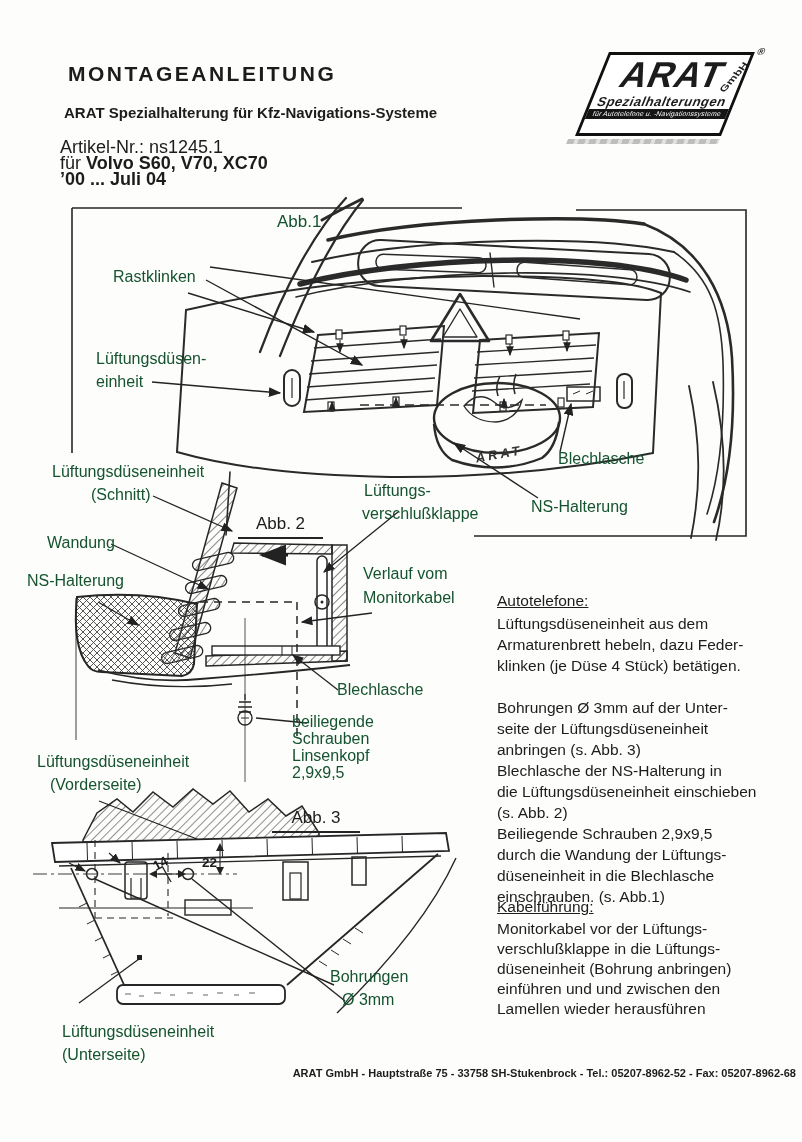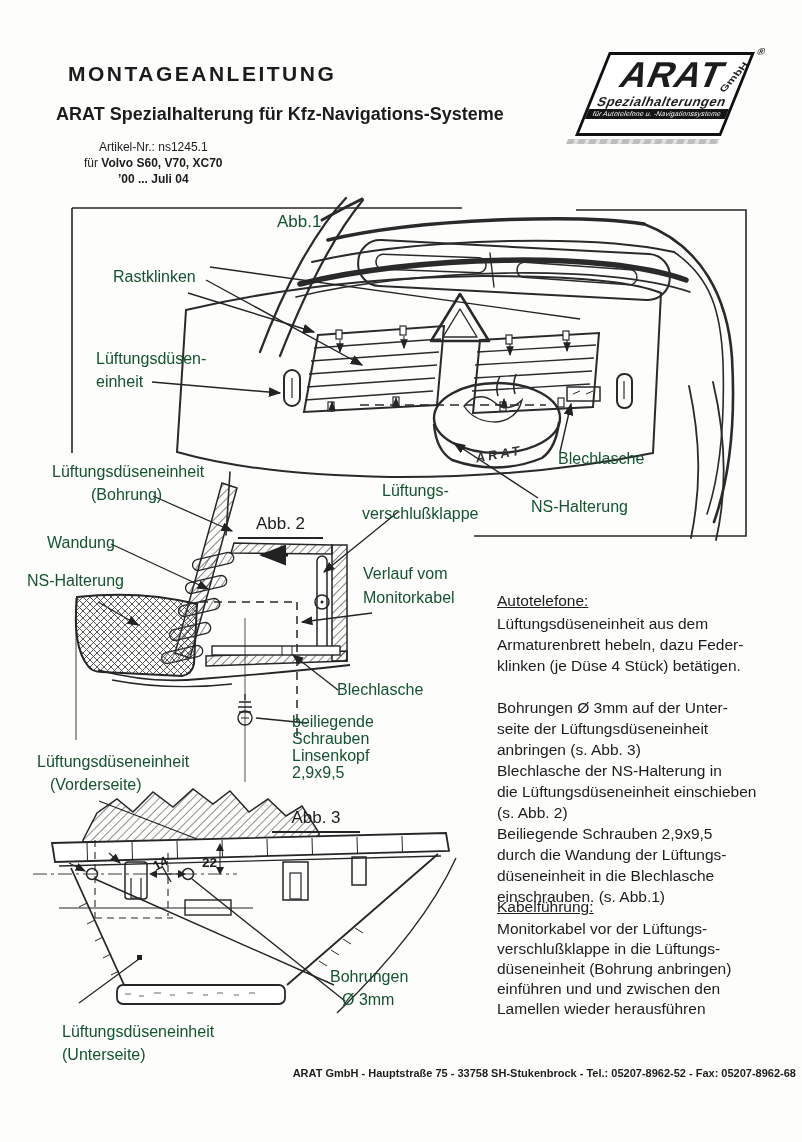--- a/index.html
+++ b/index.html
@@ -7,22 +7,22 @@
     position:relative;width:802px;height:1142px;margin:0 auto;
     background:#fdfdfc;overflow:hidden;
     font-family:"Liberation Sans",sans-serif;color:#1c1c1c;
   }
   .abs{position:absolute;}
   .lbl{position:absolute;font-size:16px;line-height:22px;white-space:nowrap;color:#14532d;}
   .pre{white-space:pre-line;}
   .caption{position:absolute;font-size:17px;text-align:center;border-bottom:2px solid #242424;padding-bottom:3px;}
   
   .title{position:absolute;left:68px;top:62px;font-size:21px;font-weight:700;letter-spacing:2.5px;}
-  .subtitle{position:absolute;left:56px;top:104px;font-size:18px;font-weight:700;}
-  .article{position:absolute;left:84px;top:139px;font-size:12px;line-height:16px;text-align:center;}
+  .subtitle{position:absolute;left:64px;top:104px;font-size:15px;font-weight:700;}
+  .article{position:absolute;left:60px;top:139px;font-size:18px;line-height:16px;}
   .article b{font-weight:700;}
   
   .logo-skew{position:absolute;left:575px;top:52px;width:140px;height:78px;
     border:3px solid #101010;background:#fff;transform:skewX(-22deg);transform-origin:0 100%;}
   .logo-brand{font-size:36px;font-weight:700;line-height:38px;text-align:center;margin-top:1px;letter-spacing:1px;}
   .logo-reg{position:absolute;right:-13px;top:-9px;font-size:10px;font-weight:700;}
   .logo-gmbh{position:absolute;right:-7px;top:16px;font-size:10.5px;font-weight:700;transform:rotate(-65deg);}
   .logo-line1{font-size:13px;font-weight:700;text-align:center;letter-spacing:.5px;line-height:15px;}
   .logo-bar{background:#151515;color:#fff;font-size:6.8px;text-align:center;line-height:10px;letter-spacing:.2px;}
   .logo-smudge{position:absolute;left:567px;top:139px;width:152px;height:5px;opacity:.55;
@@ -228,23 +228,23 @@
       <path d="M318,240 L273,205" marker-end="url(#arrF2)"></path>
       <path d="M287,273 L236,268"></path>
       <path d="M378,62 L304,122" marker-end="url(#arrF2)"></path>
       <path d="M133,46 L212,81" marker-end="url(#arrF2)"></path>
       <path d="M91,94 L188,139" marker-end="url(#arrF2)"></path>
       <path d="M78,152 L118,175" marker-end="url(#arrF2)"></path>
     </g>
   </svg>
 
   <div class="lbl" style="left:52px;top:461px">Lüftungsdüseneinheit</div>
-  <div class="lbl" style="left:91px;top:484px">(Bohrung)</div>
+  <div class="lbl" style="left:91px;top:484px">(Schnitt)</div>
   <div class="caption" style="left:238px;top:514px;width:85px">Abb. 2</div>
-  <div class="lbl" style="left:382px;top:480px">Lüftungs-</div>
+  <div class="lbl" style="left:364px;top:480px">Lüftungs-</div>
   <div class="lbl" style="left:362px;top:503px">verschlußklappe</div>
   <div class="lbl" style="left:47px;top:532px">Wandung</div>
   <div class="lbl" style="left:27px;top:570px">NS-Halterung</div>
   <div class="lbl" style="left:363px;top:563px">Verlauf vom</div>
   <div class="lbl" style="left:363px;top:587px">Monitorkabel</div>
   <div class="lbl" style="left:337px;top:679px">Blechlasche</div>
   <div class="lbl pre" style="left:292px;top:713px;line-height:17px">beiliegende
 Schrauben
 Linsenkopf
 2,9x9,5</div>

